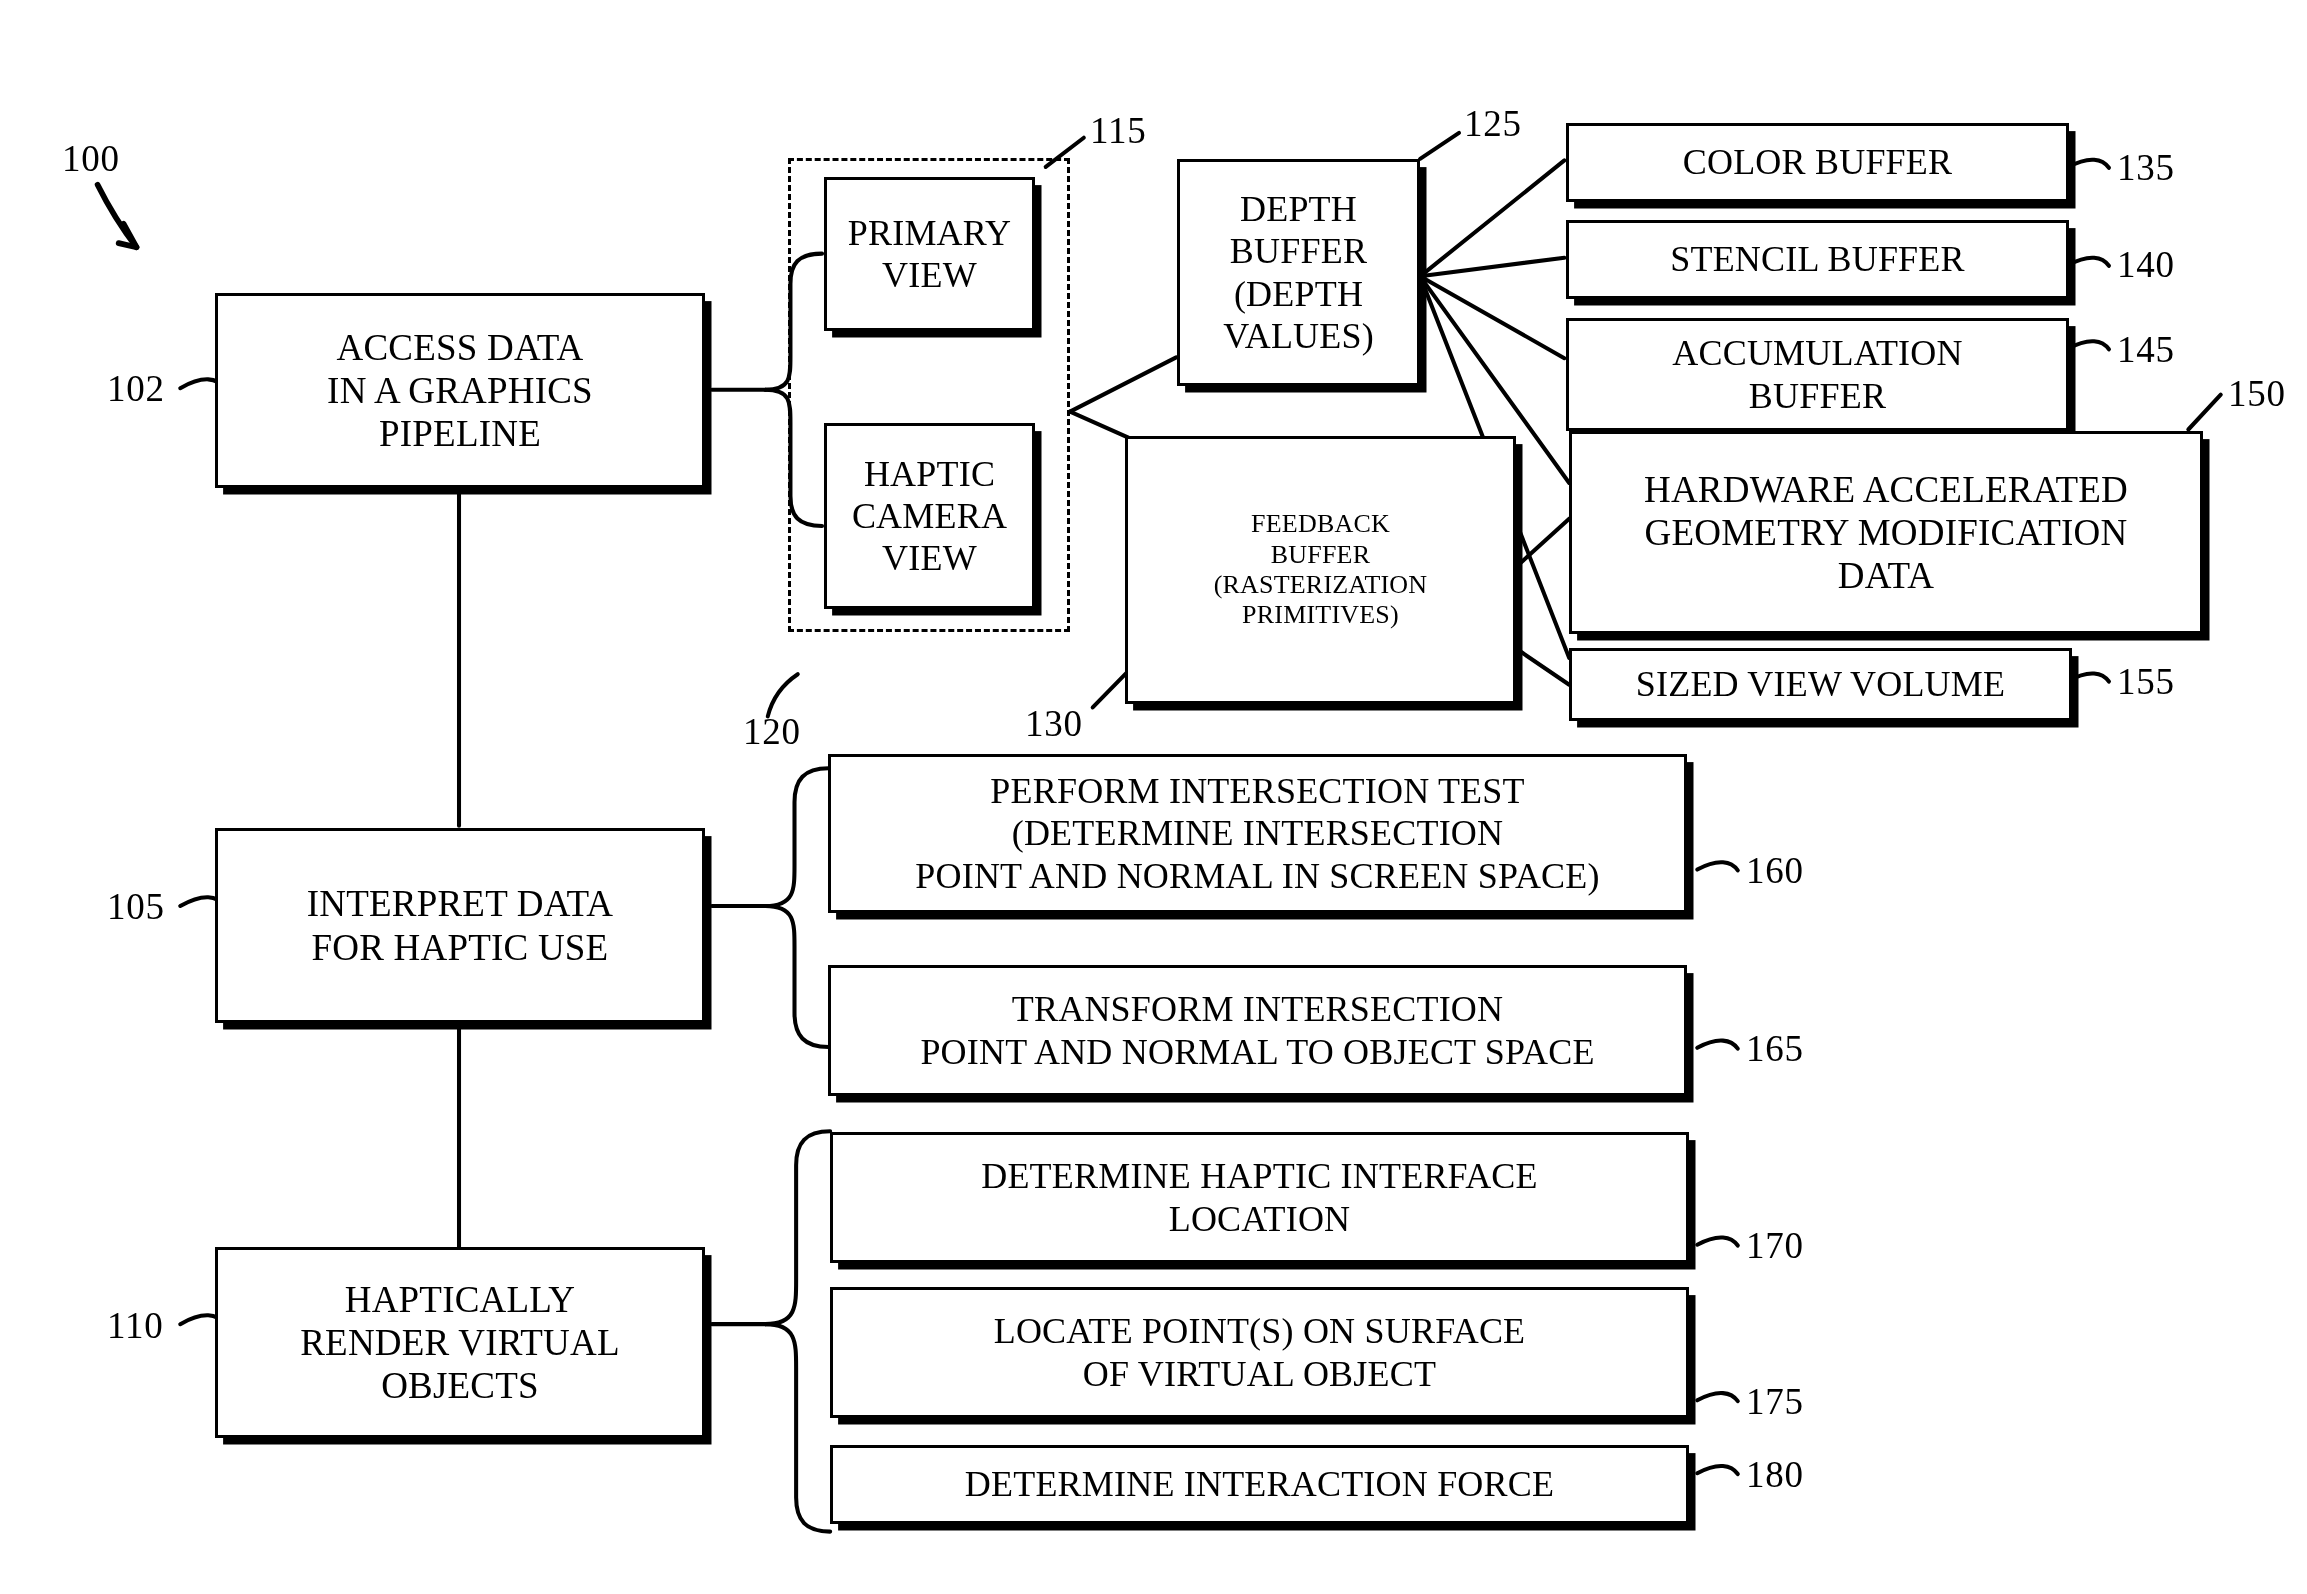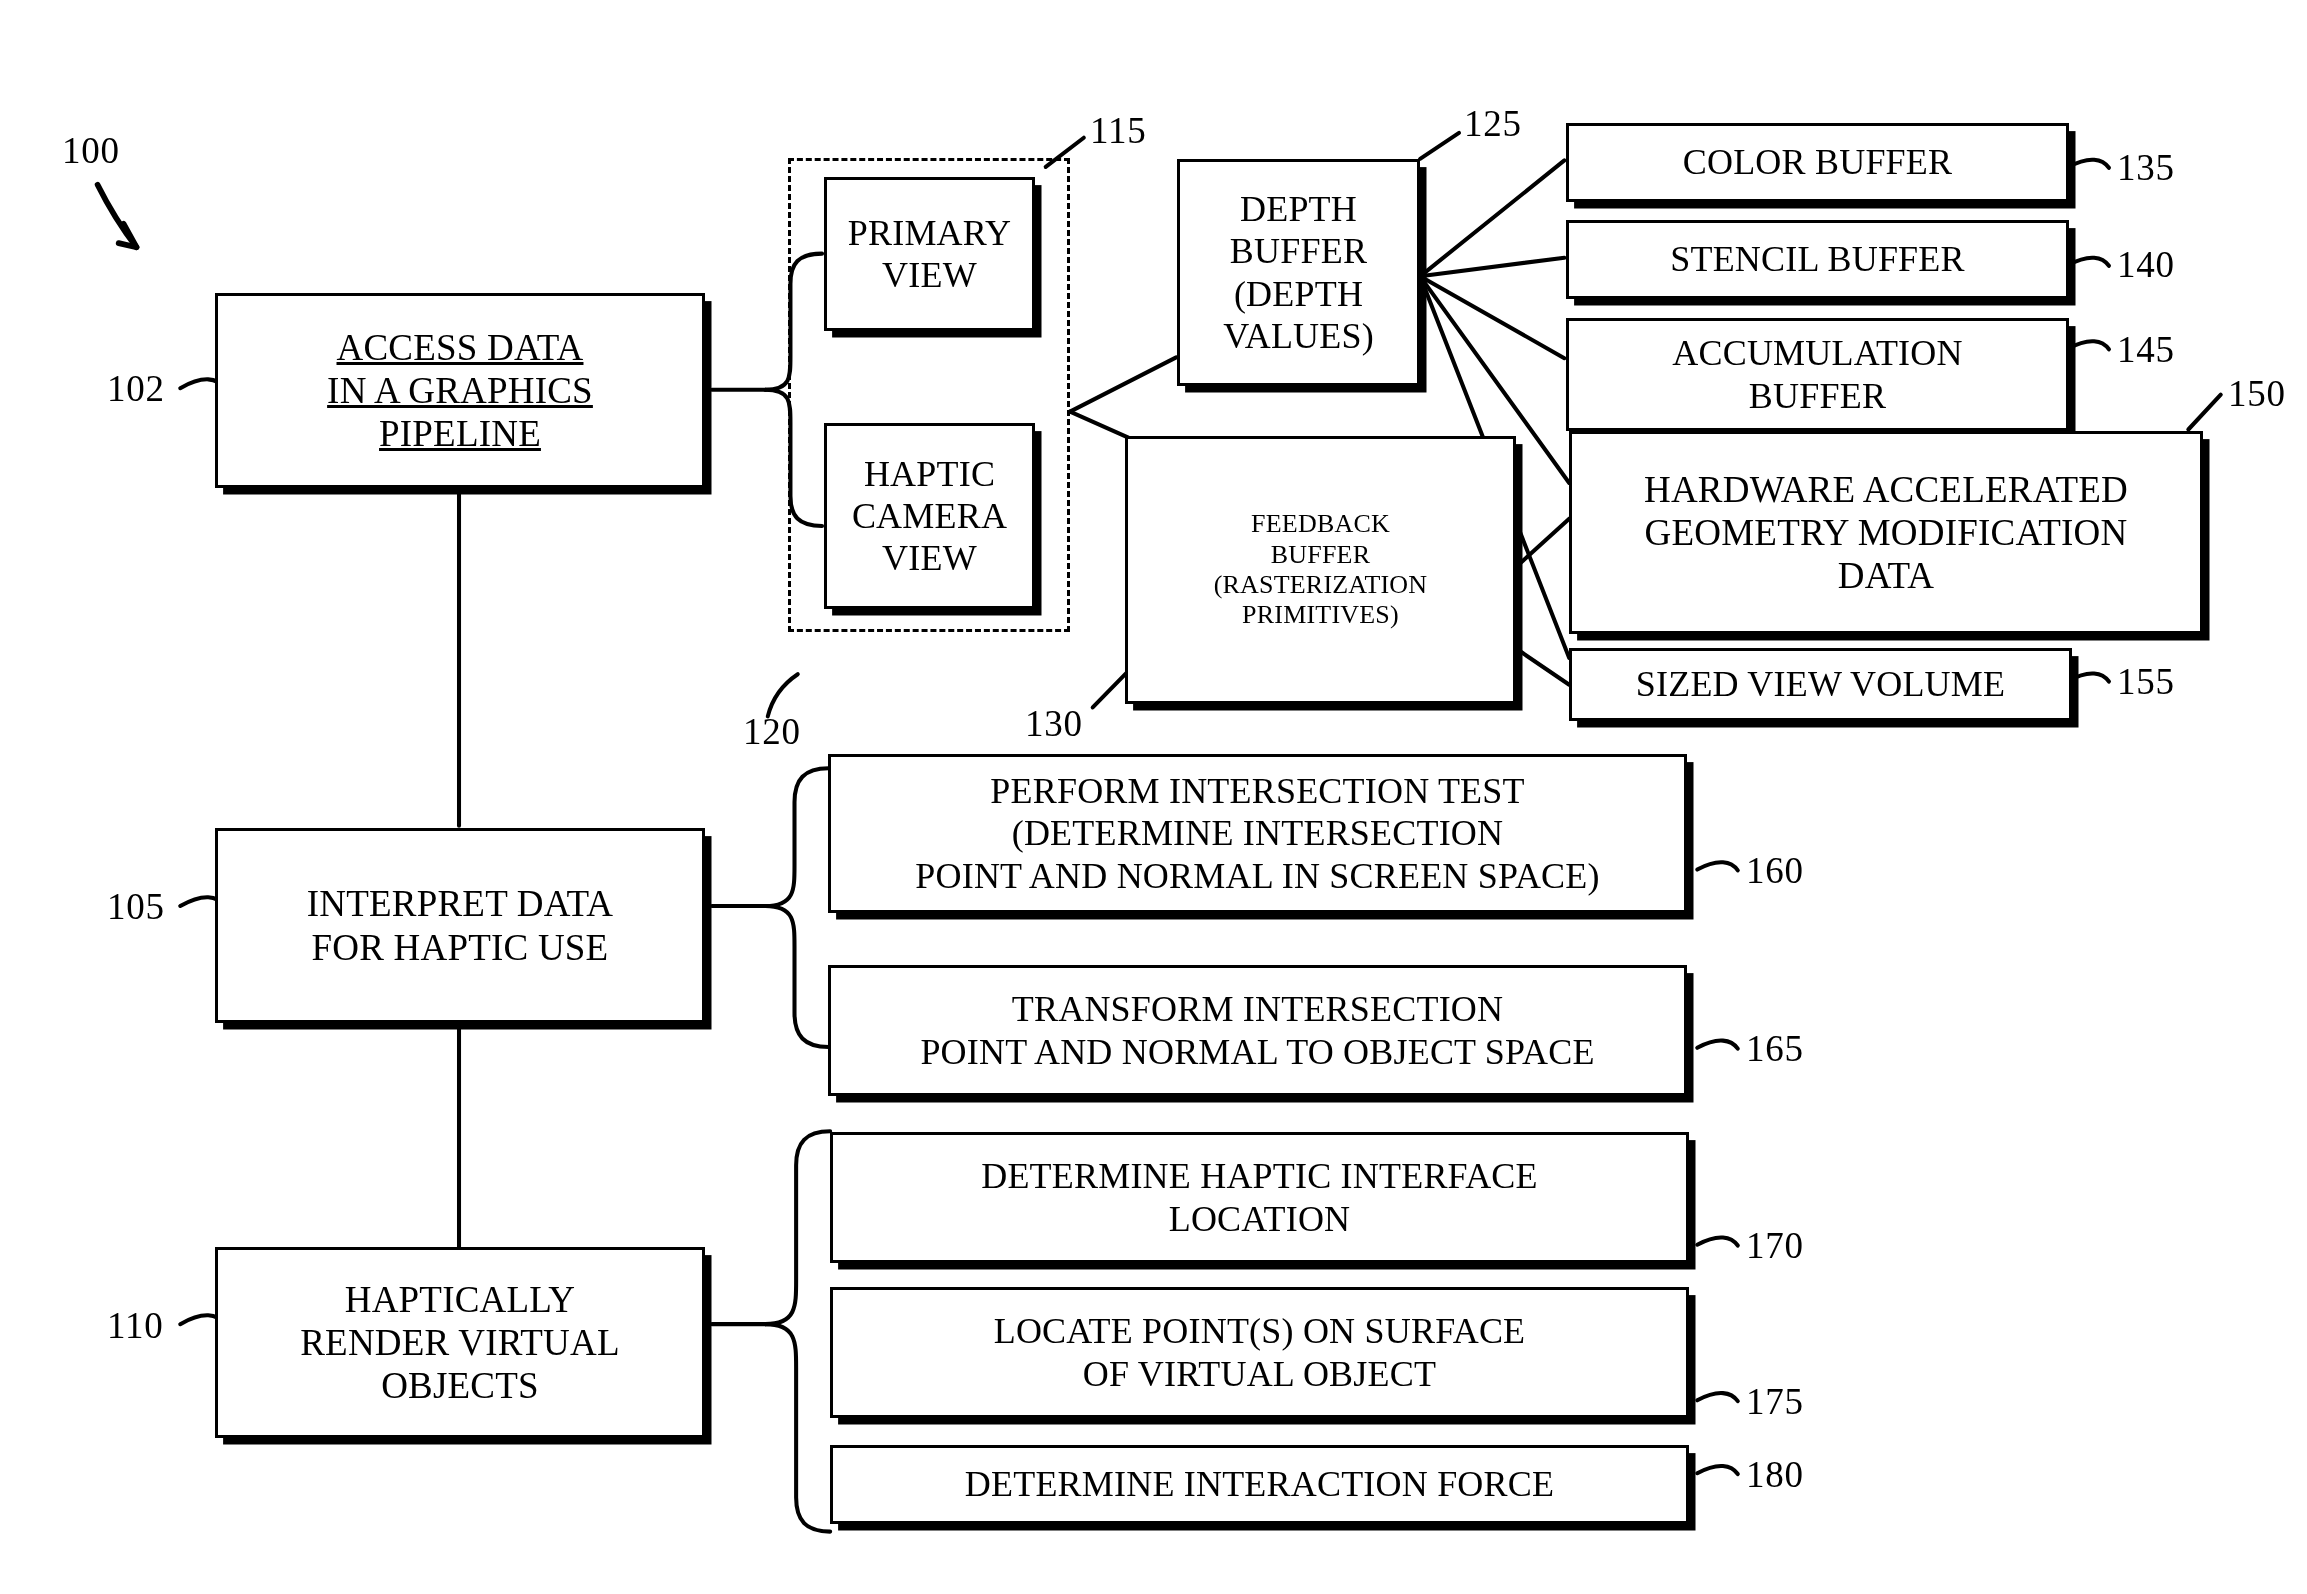--- a/index.html
+++ b/index.html
@@ -112,21 +112,21 @@
       <path d="M2094,1073 C2120,1059 2136,1063 2144,1074" stroke-width="5"></path>
       <path d="M2094,1293 C2120,1279 2136,1283 2144,1294" stroke-width="5"></path>
       <path d="M2094,1536 C2120,1522 2136,1526 2144,1537" stroke-width="5"></path>
       <path d="M2094,1728 C2120,1714 2136,1718 2144,1729" stroke-width="5"></path>
       <path d="M2094,1818 C2120,1804 2136,1808 2144,1819" stroke-width="5"></path>
     </g>
   </svg>
 
   <div class="dashgroup" style="left:788px;top:158px;width:282px;height:474px;"></div>
 
-  <div class="pbox f46" style="left:215px;top:293px;width:490px;height:195px;text-decoration:underline;">
+  <div class="pbox f46" style="left:215px;top:293px;width:490px;height:195px;">
     <span class="txt">ACCESS DATA
 IN A GRAPHICS
 PIPELINE</span>
   </div>
 
   <div class="pbox f44" style="left:824px;top:177px;width:211px;height:154px;">
     <span class="txt">PRIMARY
 VIEW</span>
   </div>
 
@@ -202,21 +202,21 @@
 
   <div class="pbox f44" style="left:830px;top:1287px;width:859px;height:131px;text-align:center;">
     <span class="txt">LOCATE POINT(S) ON SURFACE
 OF VIRTUAL OBJECT</span>
   </div>
 
   <div class="pbox f44" style="left:830px;top:1445px;width:859px;height:79px;">
     <span class="txt">DETERMINE INTERACTION FORCE</span>
   </div>
 
-  <div class="refnum" style="left:62px;top:132px;">100</div>
+  <div class="refnum" style="left:62px;top:140px;">100</div>
 
   <div class="refnum" style="left:107px;top:370px;">102</div>
 
   <div class="refnum" style="left:1090px;top:112px;">115</div>
 
   <div class="refnum" style="left:743px;top:713px;">120</div>
 
   <div class="refnum" style="left:1464px;top:105px;">125</div>
 
   <div class="refnum" style="left:1025px;top:705px;">130</div>

